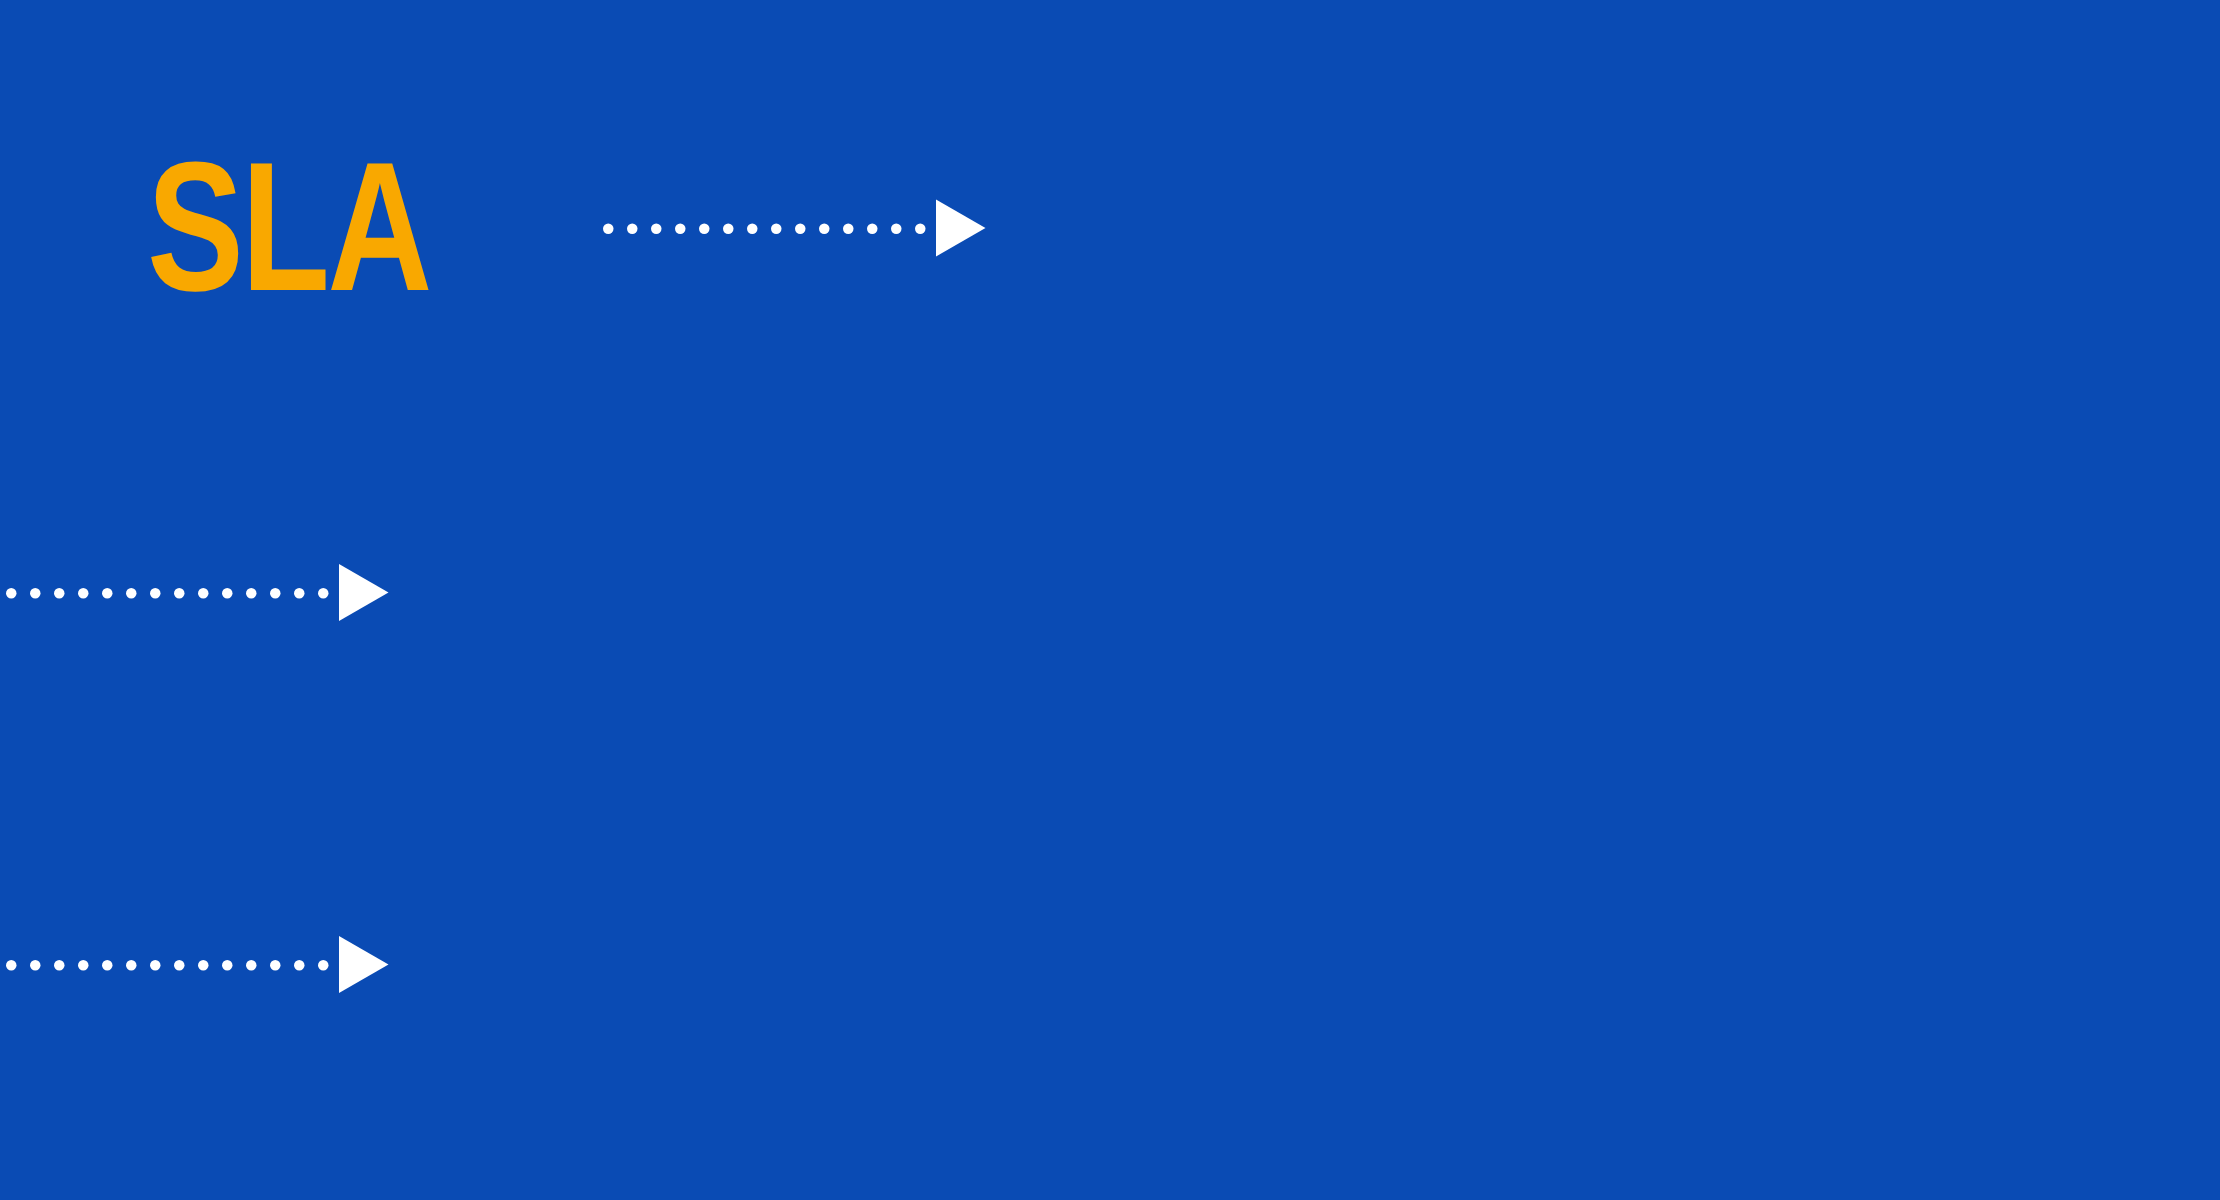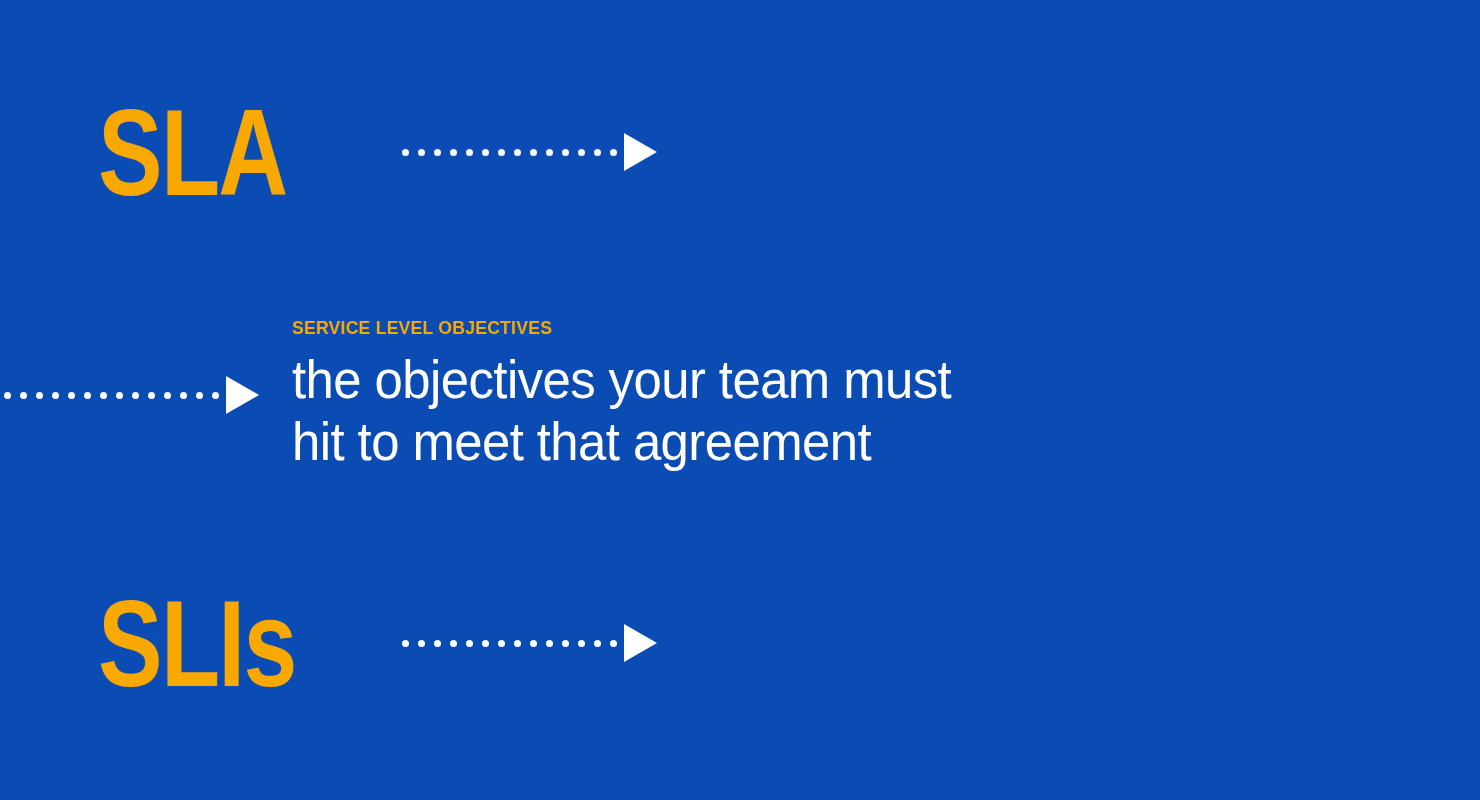--- a/index.html
+++ b/index.html
@@ -177,33 +177,25 @@
         <span class="dot" style="background: rgb(255, 255, 255);"></span>
         <span class="dot" style="background: rgb(255, 255, 255);"></span>
         <span class="dot" style="background: rgb(255, 255, 255);"></span>
         <span class="dot" style="background: rgb(255, 255, 255);"></span>
         <span class="dot" style="background: rgb(255, 255, 255);"></span>
         <span class="dot" style="background: rgb(255, 255, 255);"></span>
       </div>
       <div class="arrowhead" style="border-left-color: rgb(255, 255, 255);"></div>
     </div>
 
-    <div class="text-col">
-      <p class="eyebrow" style="color: rgb(249, 168, 0);">SERVICE LEVEL OBJECTIVES</p>
-      <p class="body-line" style="color: rgb(255, 255, 255);">the objectives your team must</p>
-      <p class="body-line" style="color: rgb(255, 255, 255);">hit to meet that agreement</p>
-    </div>
 
   </div>
 
   <div class="row row-2">
 
-    <div class="acronym-col">
-      <span class="acronym" style="color: rgb(249, 168, 0);">SLIs</span>
-    </div>
 
     <div class="connector">
       <div class="dots">
         <span class="dot" style="background: rgb(255, 255, 255);"></span>
         <span class="dot" style="background: rgb(255, 255, 255);"></span>
         <span class="dot" style="background: rgb(255, 255, 255);"></span>
         <span class="dot" style="background: rgb(255, 255, 255);"></span>
         <span class="dot" style="background: rgb(255, 255, 255);"></span>
         <span class="dot" style="background: rgb(255, 255, 255);"></span>
         <span class="dot" style="background: rgb(255, 255, 255);"></span>

